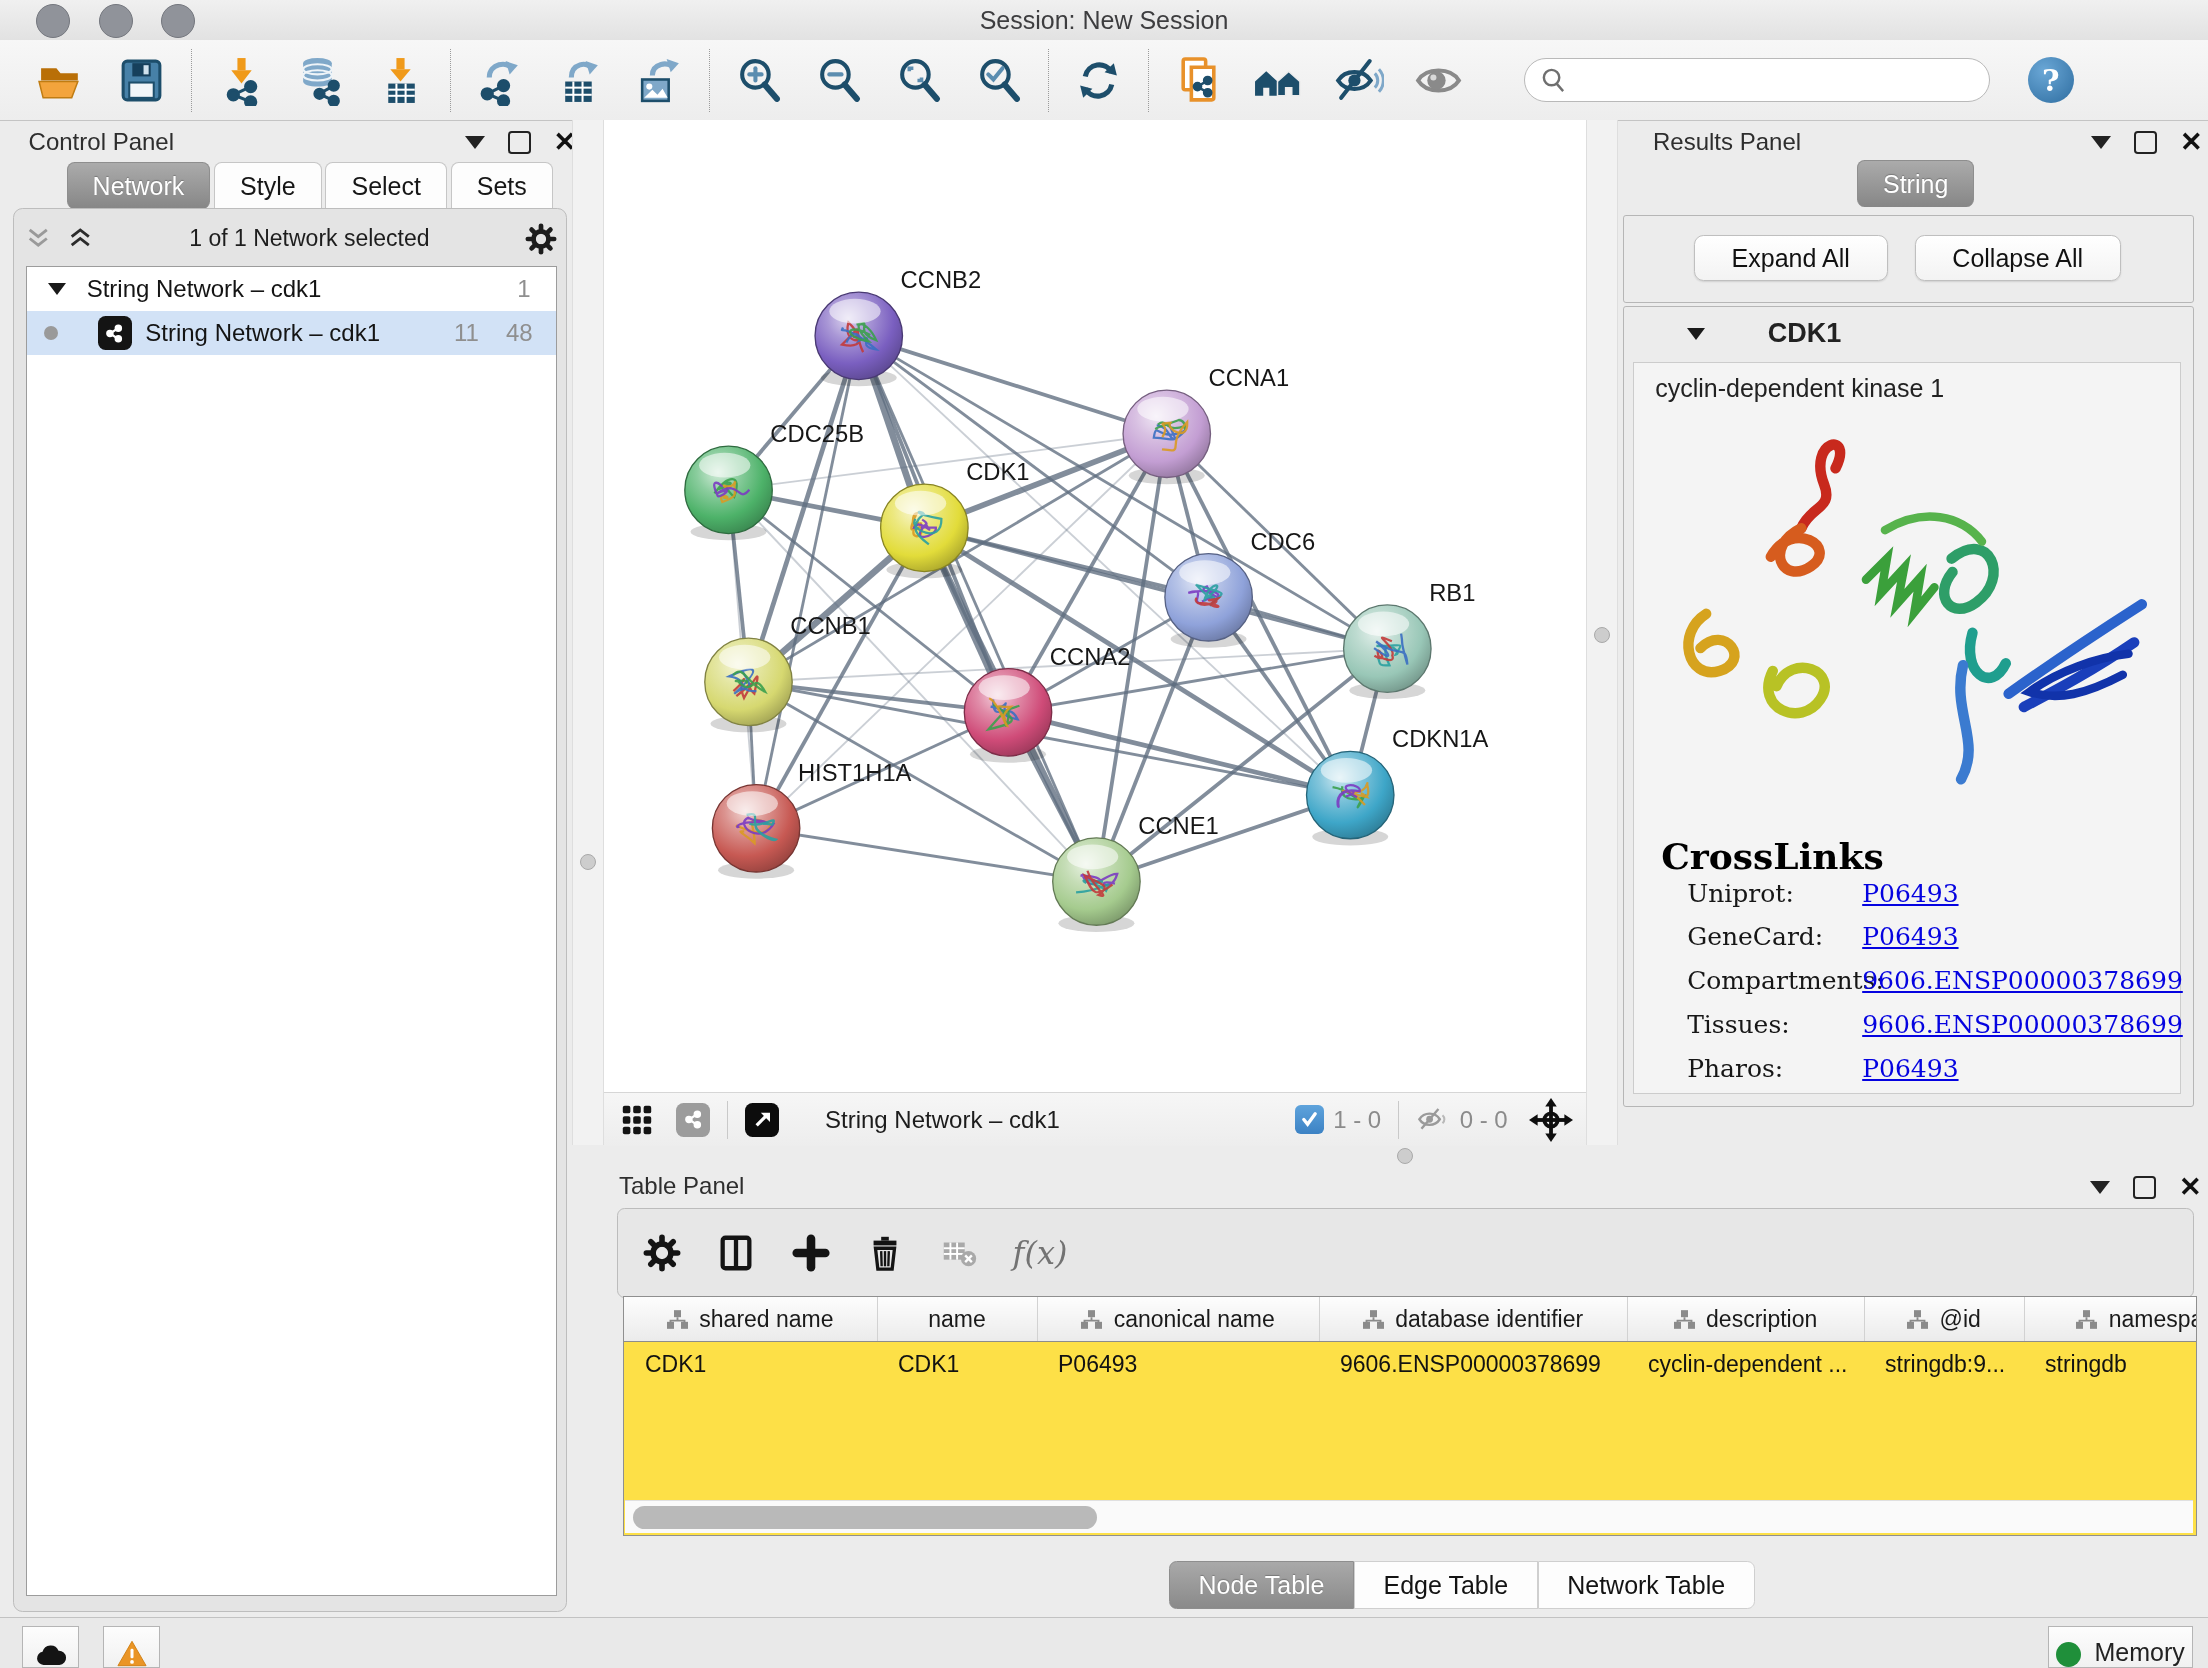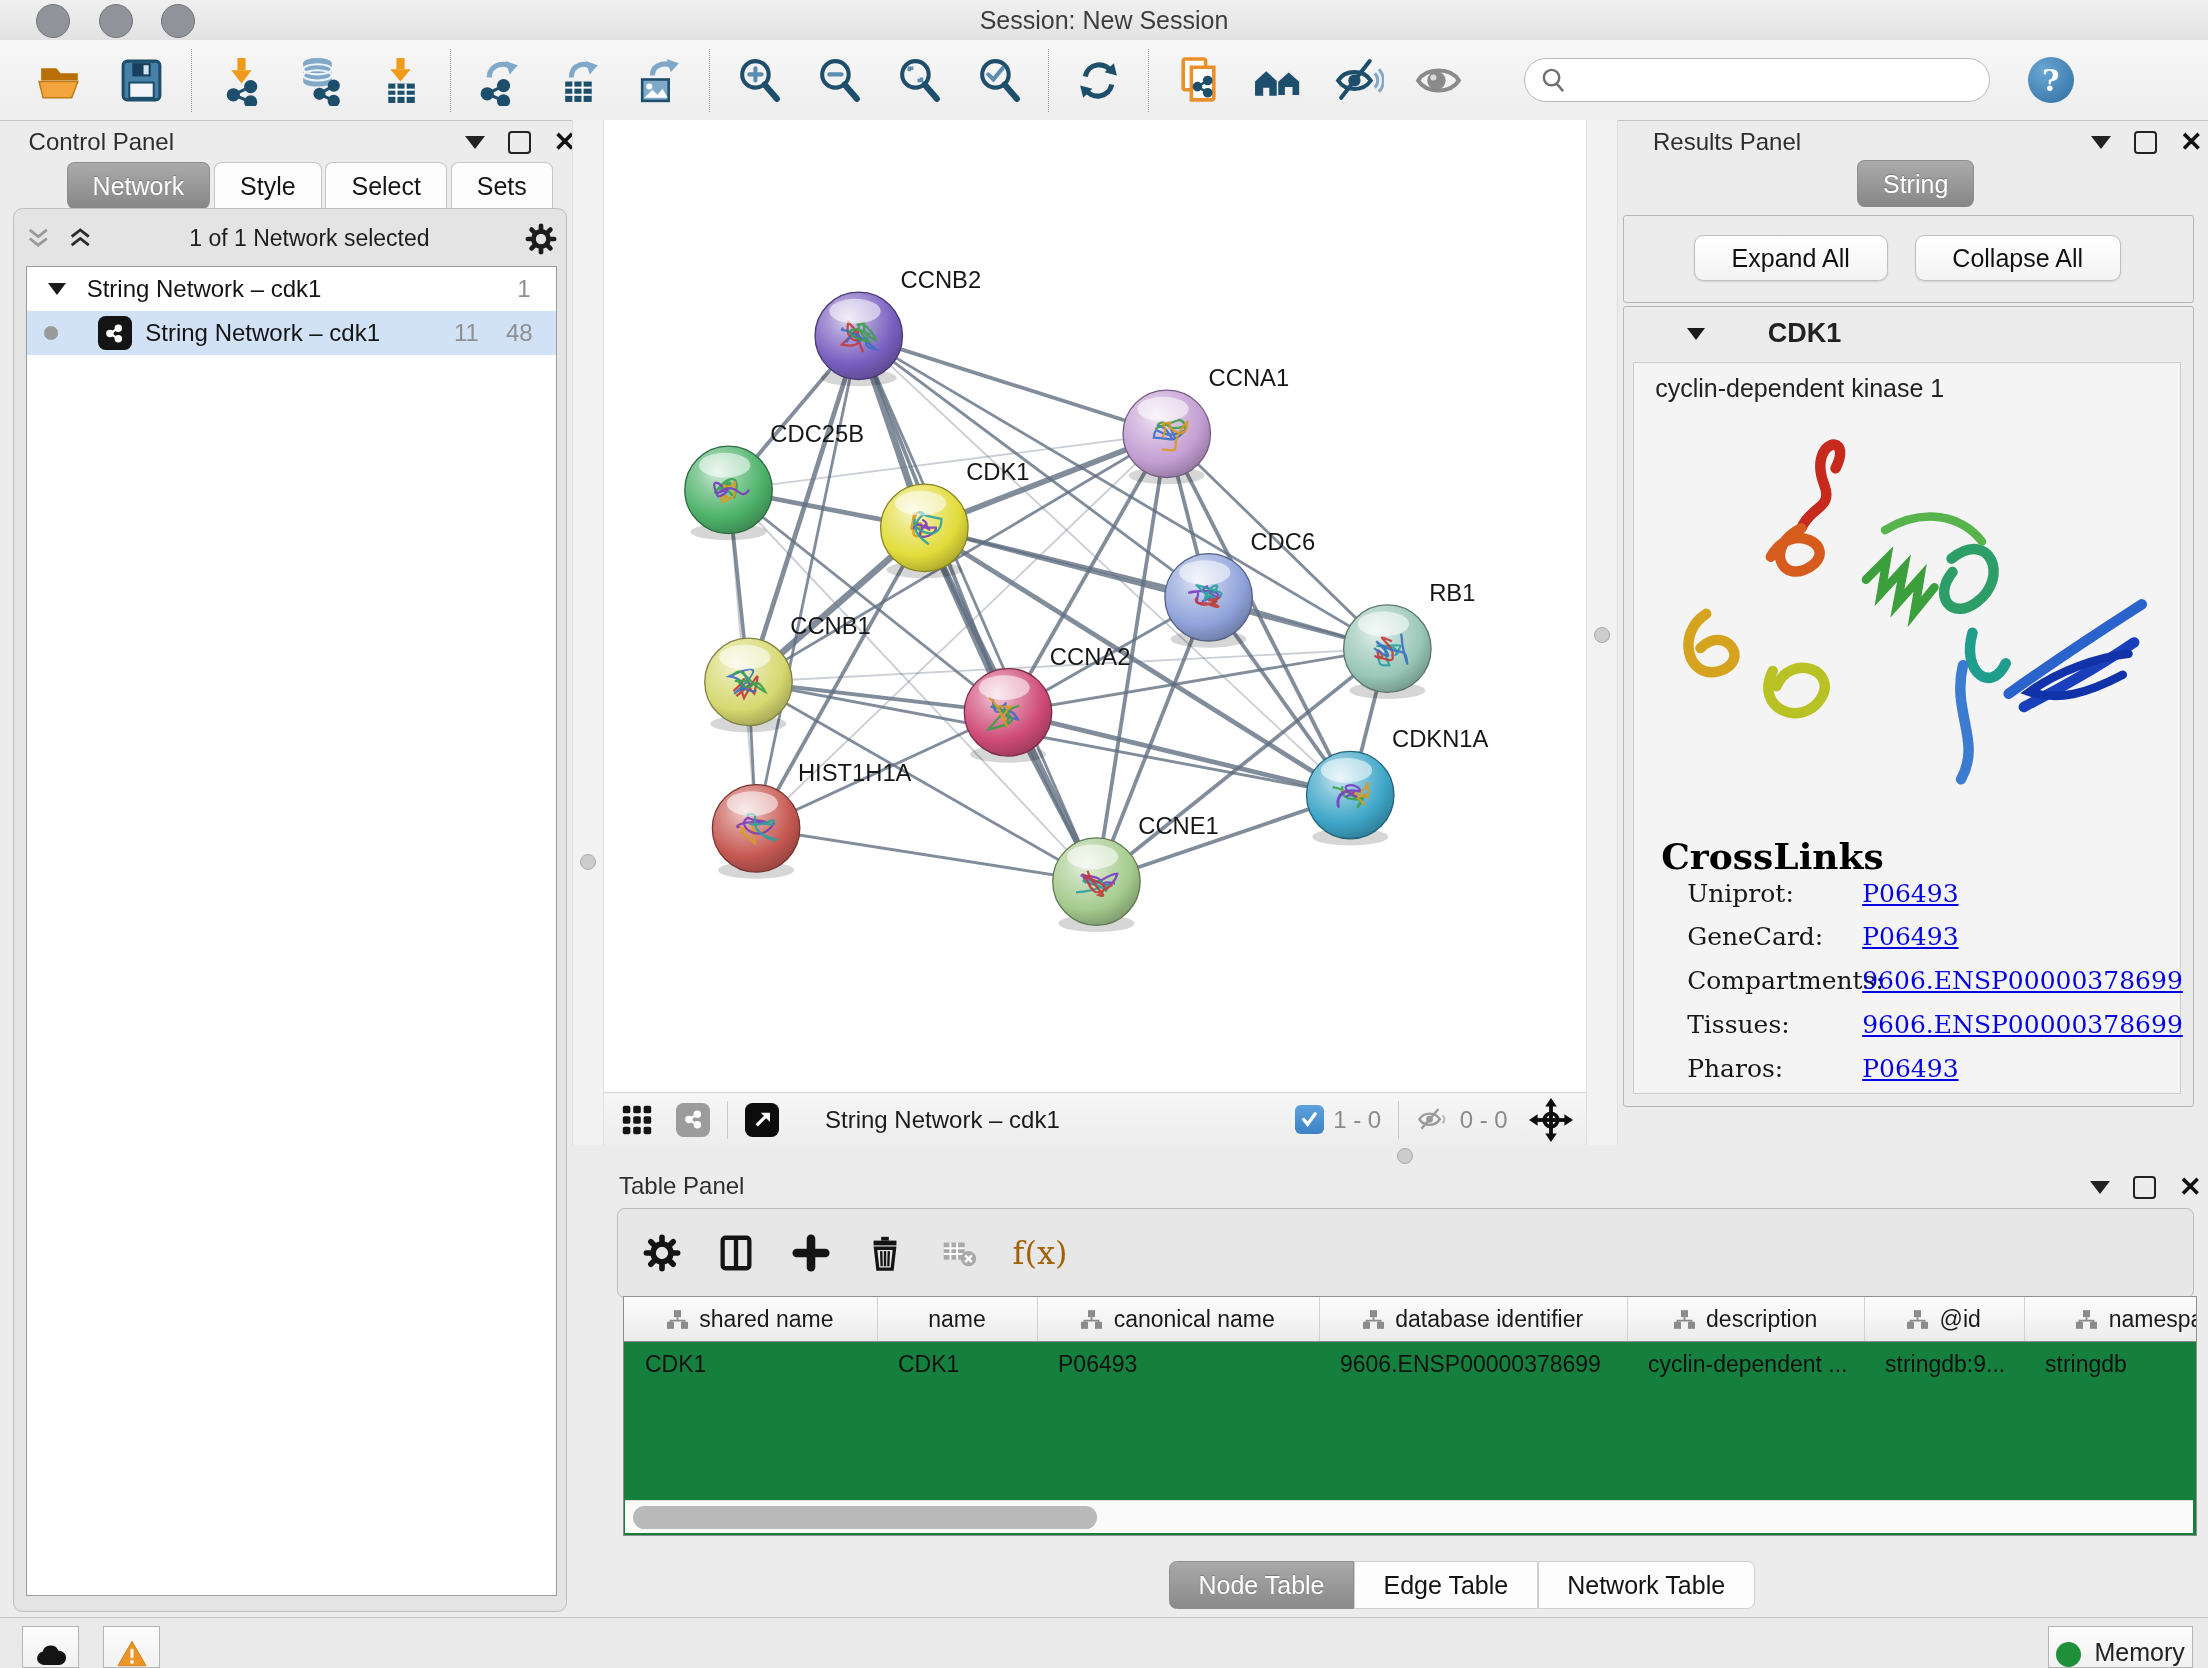--- a/index.html
+++ b/index.html
@@ -57,21 +57,21 @@
   .rpanel{left:1617px;top:120px;width:592px;height:1025px;}
   .rbox{background:#ececec;border:1.9px solid #b6b6b6;border-radius:2.9px;}
   .btn{background:linear-gradient(#ffffff,#f3f3f3);border:1px solid #bfbfbf;border-radius:9.5px;font-size:25px;color:#111;display:flex;align-items:center;justify-content:center;box-shadow:0 1px 1.9px rgba(0,0,0,.12);}
   .serif{font-family:"DejaVu Serif",serif;}
   .xl-label{font-size:25px;color:#161616;}
   .xl-link{font-size:25px;color:#0503e0;text-decoration:underline;}
   
   .tpanel{left:604px;top:1166px;width:1605px;height:451px;}
   .tp-toolbar{left:13.3px;top:42px;width:1575px;height:88px;background:#e7e7e7;border:1px solid #bcbcbc;border-radius:7.6px;display:flex;align-items:center;}
   .tp-tbtn{width:61px;height:61px;margin-left:13.3px;display:flex;align-items:center;justify-content:center;background:transparent;border:none;}
-  .ttable{left:19px;top:130px;width:1572px;height:238px;background:#15803d;border:1px solid #8f8f8f;overflow:hidden;}
+  .ttable{left:19px;top:130px;width:1572px;height:238px;background:#fde047;border:1px solid #8f8f8f;overflow:hidden;}
   table.grid{border-collapse:collapse;table-layout:fixed;width:1655px;}
   table.grid th{height:42px;background:linear-gradient(#fdfdfd,#ebebeb);border-right:1px solid #d2d2d2;border-bottom:1px solid #8c8c8c;font-size:23px;font-weight:normal;color:#1a1a1a;}
   table.grid td{height:42px;font-size:23px;color:#121212;padding-left:21px;white-space:nowrap;overflow:hidden;}
   .th-inner{display:flex;align-items:center;justify-content:center;gap:11.4px;}
   .hscroll{left:21px;top:334px;width:1568px;height:32px;background:#fafafa;border-top:1px solid #e0e0e0;}
   .hthumb{left:7.6px;top:4.8px;width:464px;height:23px;border-radius:11.4px;background:#b9b9b9;}
   .ttabs{left:521px;top:395px;display:flex;margin-left:44px;}
   .ttab{height:46px;line-height:46px;padding:0 28.5px;background:#fdfdfd;border:1px solid #cfcfcf;font-size:25px;color:#131313;}
   .ttab:first-child{border-radius:7.6px 0 0 7.6px;}
   .ttab:last-child{border-radius:0 7.6px 7.6px 0;}
@@ -747,21 +747,21 @@
             <line x1="12" y1="10" x2="12" y2="28"></line>
             <line x1="19" y1="10" x2="19" y2="28"></line>
           </g>
         <circle cx="31" cy="27" r="8" fill="#a9a9a9"></circle>
           <g stroke="#fff" stroke-width="2.5">
             <line x1="27.5" y1="23.5" x2="34.5" y2="30.5"></line>
             <line x1="34.5" y1="23.5" x2="27.5" y2="30.5"></line>
           </g>
       </svg>
     </button>
-    <span class="tp-tbtn" style="width:auto;padding:0 9.5px;font-family:'DejaVu Serif',serif;font-size:32px;color:#a16207">
+    <span class="tp-tbtn" style="width:auto;padding:0 9.5px;font-family:'DejaVu Serif',serif;font-style:italic;font-size:32px;color:#737373">
         <span>f(x)</span>
       </span>
   </div>
   <div class="abs ttable">
     <table class="grid">
       <colgroup>
           <col style="width:253px">
           <col style="width:160px">
           <col style="width:282px">
           <col style="width:308px">

